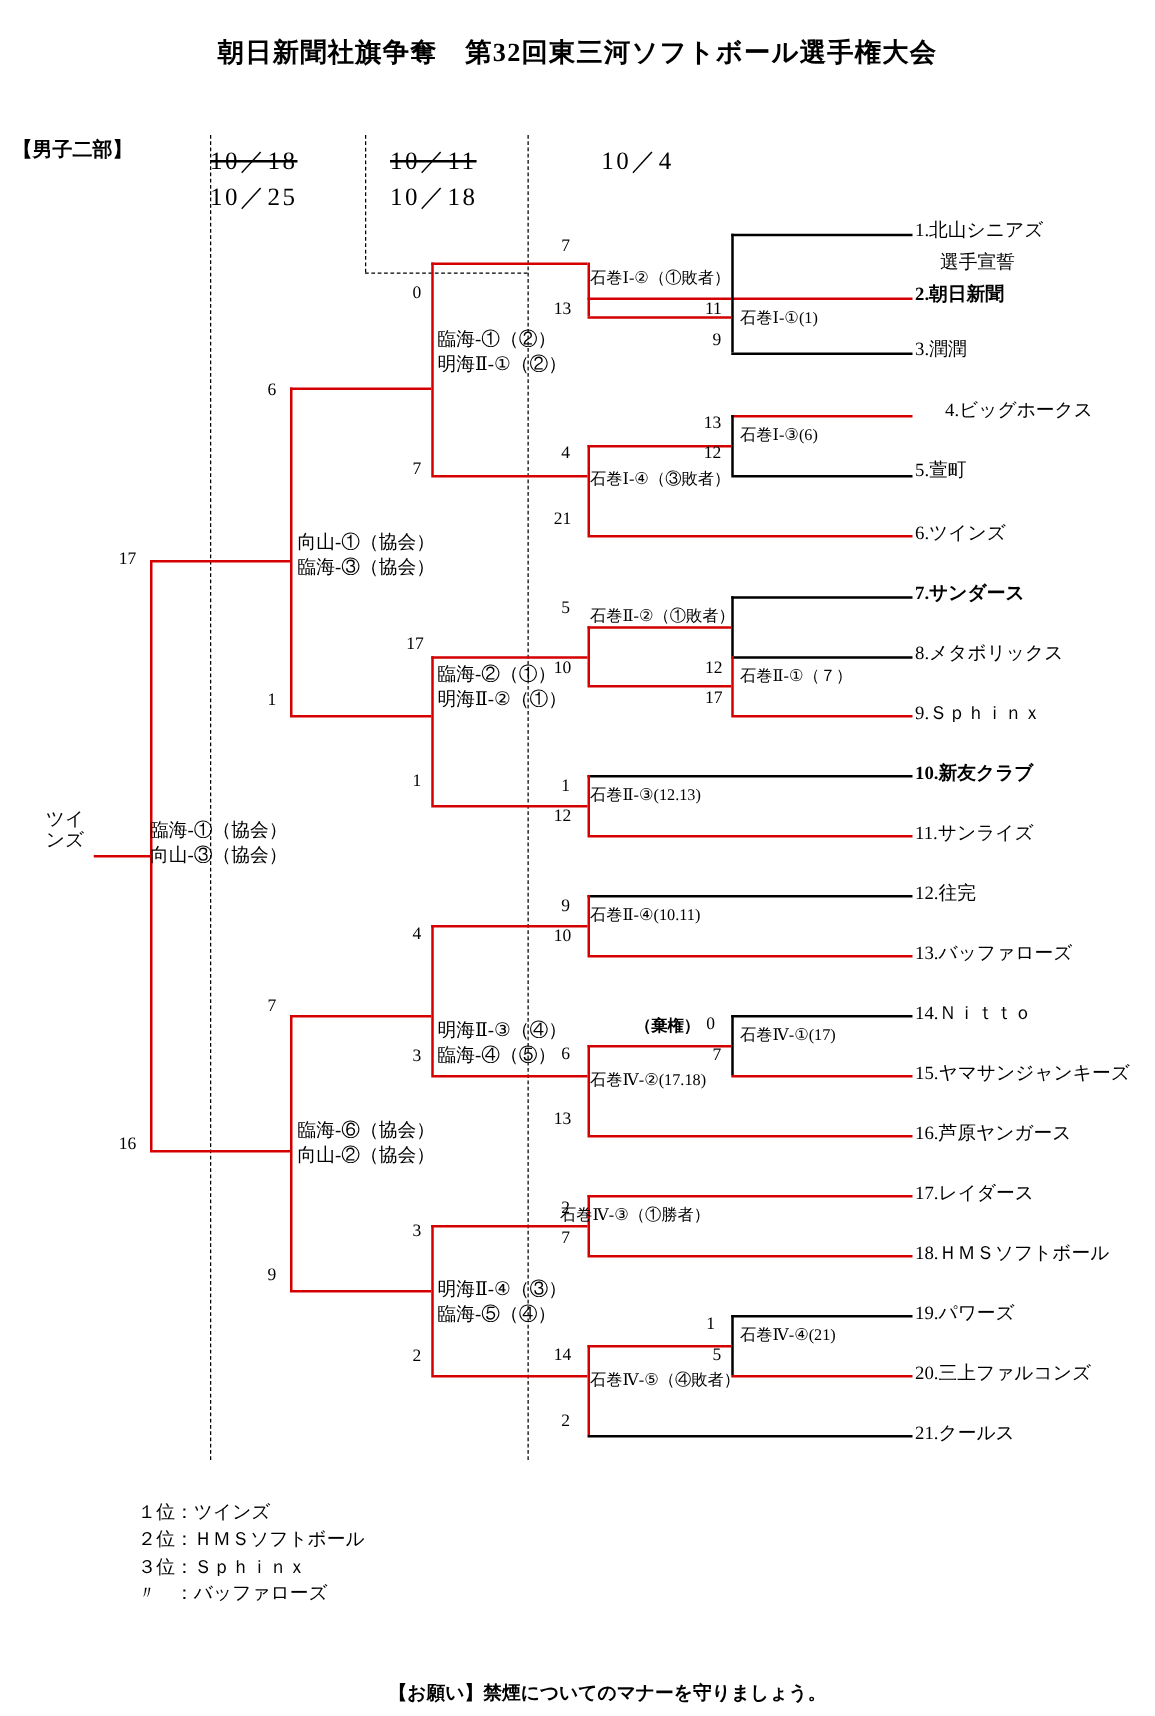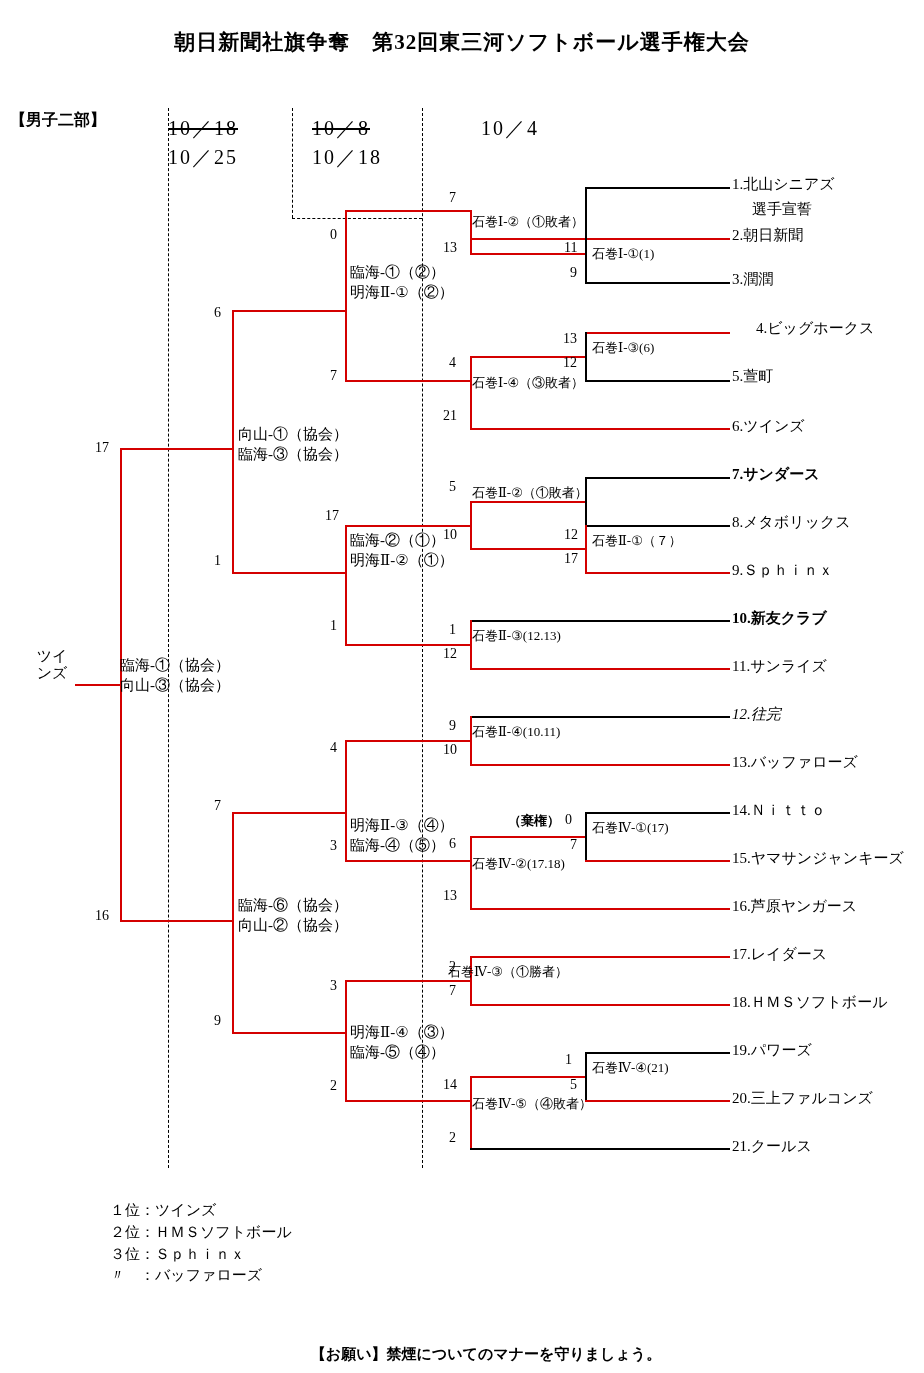--- a/index.html
+++ b/index.html
@@ -34,42 +34,42 @@
   #footer{top:1345px;left:0;width:924px;text-align:center;font-size:15px;font-weight:bold;margin-left:24px;}
 </style>
 </head>
 <body>
 
 <div class="abs" id="title">朝日新聞社旗争奪　第32回東三河ソフトボール選手権大会</div>
 <div class="abs" id="category">【男子二部】</div>
 
 <div class="abs datehead strike" style="top:115px;left:168px;">10／18</div>
 <div class="abs datehead" style="top:144px;left:168px;">10／25</div>
-<div class="abs datehead strike" style="top:115px;left:312px;">10／8</div>
+<div class="abs datehead strike" style="top:115px;left:312px;">10／11</div>
 <div class="abs datehead" style="top:144px;left:312px;">10／18</div>
 <div class="abs datehead" style="top:115px;left:481px;">10／4</div>
 
 <div class="abs dash" style="top:108px;left:168px;height:1060px;"></div>
 <div class="abs dash" style="top:108px;left:292px;height:110px;"></div>
 <div class="abs" style="top:218px;left:292px;width:130px;border-top:1px dashed #000;"></div>
 <div class="abs dash" style="top:108px;left:422px;height:1060px;"></div>
 
 <div class="abs team" style="top:175px;left:732px;"><span>1.</span><span>北山シニアズ</span></div>
 <div class="abs team" style="top:200px;left:752px;">選手宣誓</div>
-<div class="abs team" style="top:226px;left:732px;"><span>2.</span><span>朝日新聞</span></div>
+<div class="abs team" style="top:226px;left:732px;font-weight:bold;"><span>2.</span><span>朝日新聞</span></div>
 <div class="abs team" style="top:270px;left:732px;"><span>3.</span><span>潤潤</span></div>
 <div class="abs team" style="top:319px;left:732px;margin-left:24px;"><span>4.</span><span>ビッグホークス</span></div>
 <div class="abs team" style="top:367px;left:732px;"><span>5.</span><span>萱町</span></div>
 <div class="abs team" style="top:417px;left:732px;"><span>6.</span><span>ツインズ</span></div>
 <div class="abs team" style="top:465px;left:732px;font-weight:bold;"><span>7.</span><span>サンダース</span></div>
 <div class="abs team" style="top:513px;left:732px;"><span>8.</span><span>メタボリックス</span></div>
 <div class="abs team" style="top:561px;left:732px;"><span>9.</span><span>Ｓｐｈｉｎｘ</span></div>
 <div class="abs team" style="top:609px;left:732px;font-weight:bold;"><span>10.</span><span>新友クラブ</span></div>
 <div class="abs team" style="top:657px;left:732px;"><span>11.</span><span>サンライズ</span></div>
-<div class="abs team" style="top:705px;left:732px;font-style:italic;"><span>12.</span><span>往完</span></div>
+<div class="abs team" style="top:705px;left:732px;"><span>12.</span><span>往完</span></div>
 <div class="abs team" style="top:753px;left:732px;"><span>13.</span><span>バッファローズ</span></div>
 <div class="abs team" style="top:801px;left:732px;"><span>14.</span><span>Ｎｉｔｔｏ</span></div>
 <div class="abs team" style="top:849px;left:732px;"><span>15.</span><span>ヤマサンジャンキーズ</span></div>
 <div class="abs team" style="top:897px;left:732px;"><span>16.</span><span>芦原ヤンガース</span></div>
 <div class="abs team" style="top:945px;left:732px;"><span>17.</span><span>レイダース</span></div>
 <div class="abs team" style="top:993px;left:732px;"><span>18.</span><span>ＨＭＳソフトボール</span></div>
 <div class="abs team" style="top:1041px;left:732px;"><span>19.</span><span>パワーズ</span></div>
 <div class="abs team" style="top:1089px;left:732px;"><span>20.</span><span>三上ファルコンズ</span></div>
 <div class="abs team" style="top:1137px;left:732px;"><span>21.</span><span>クールス</span></div>
 

